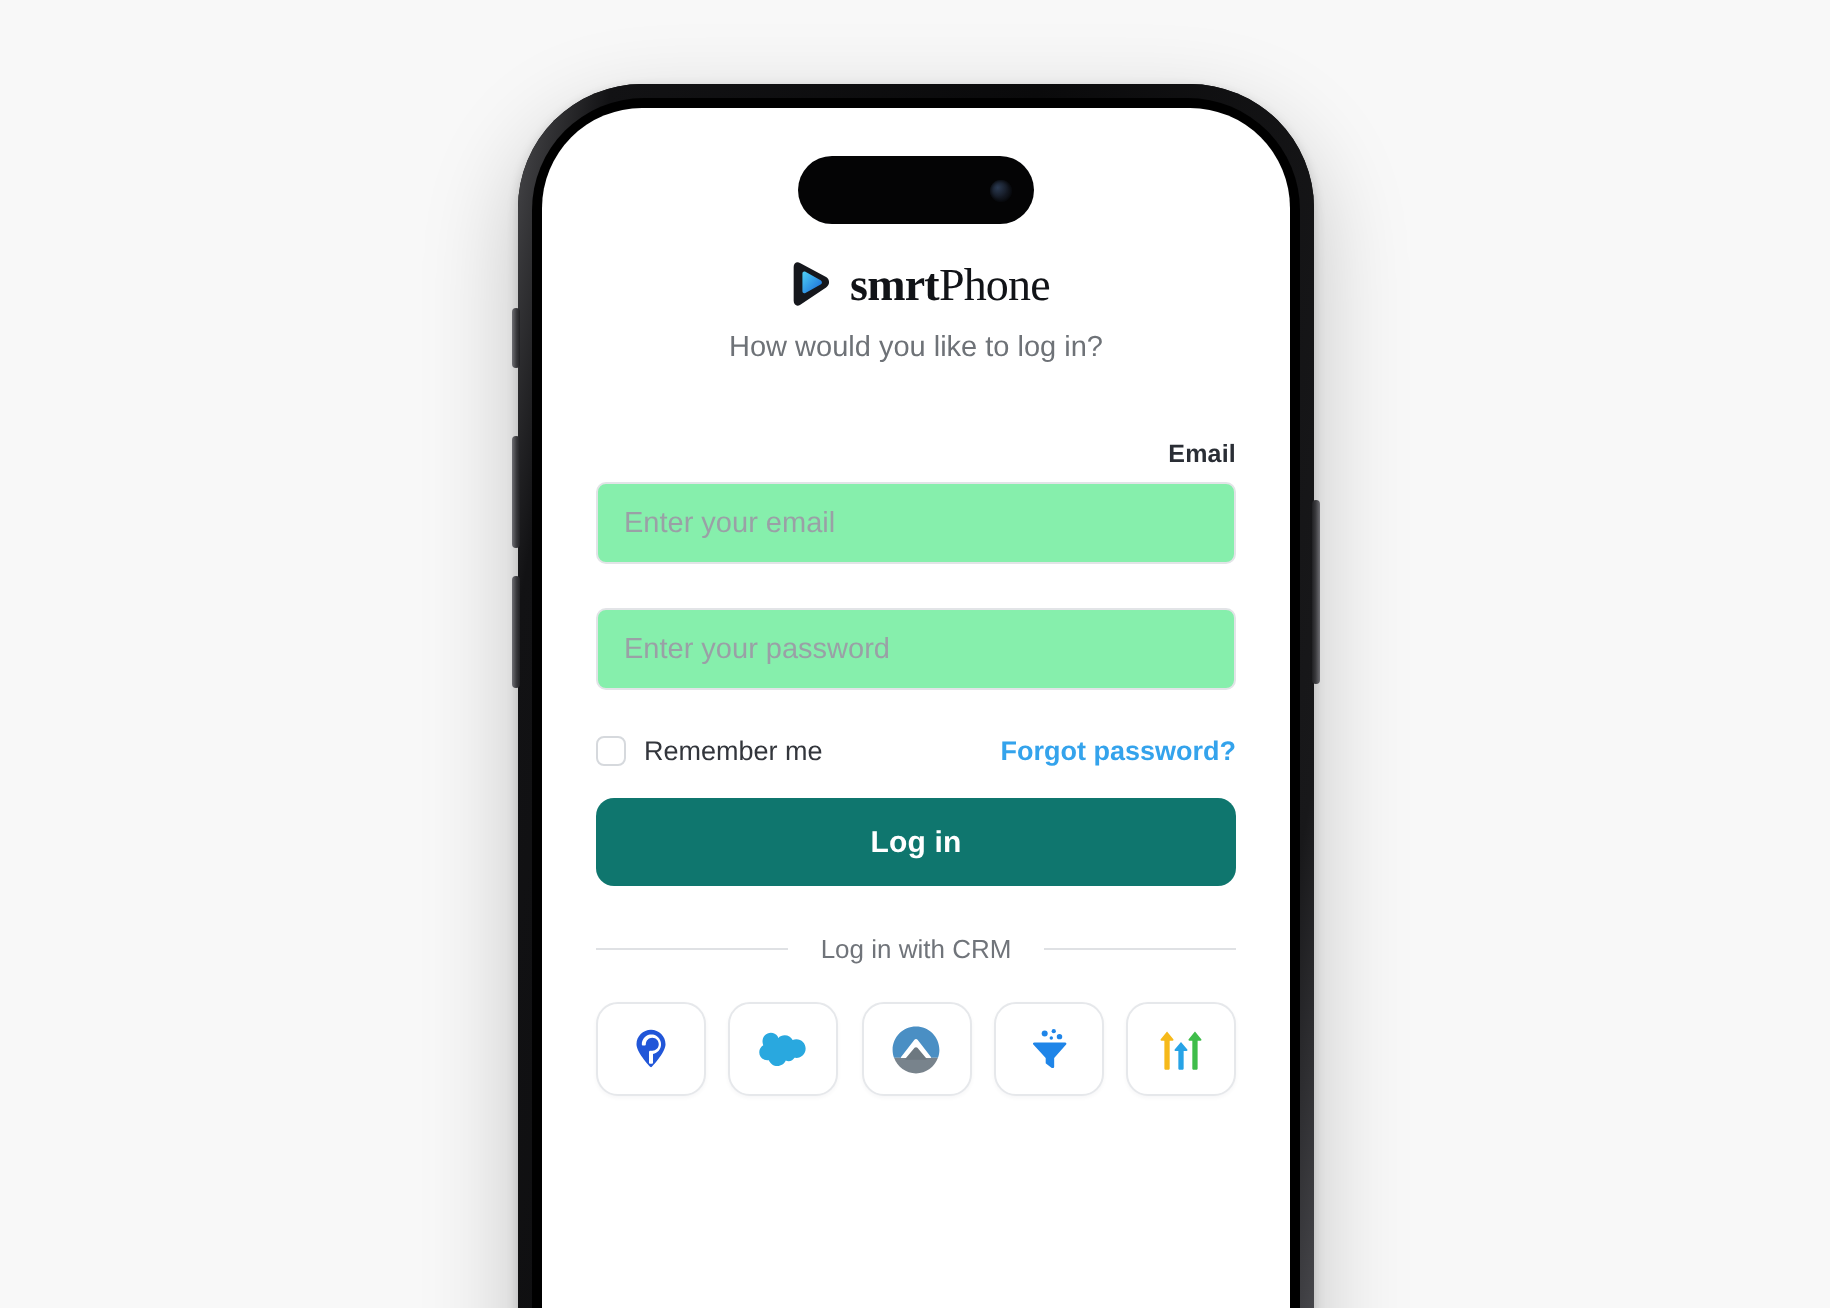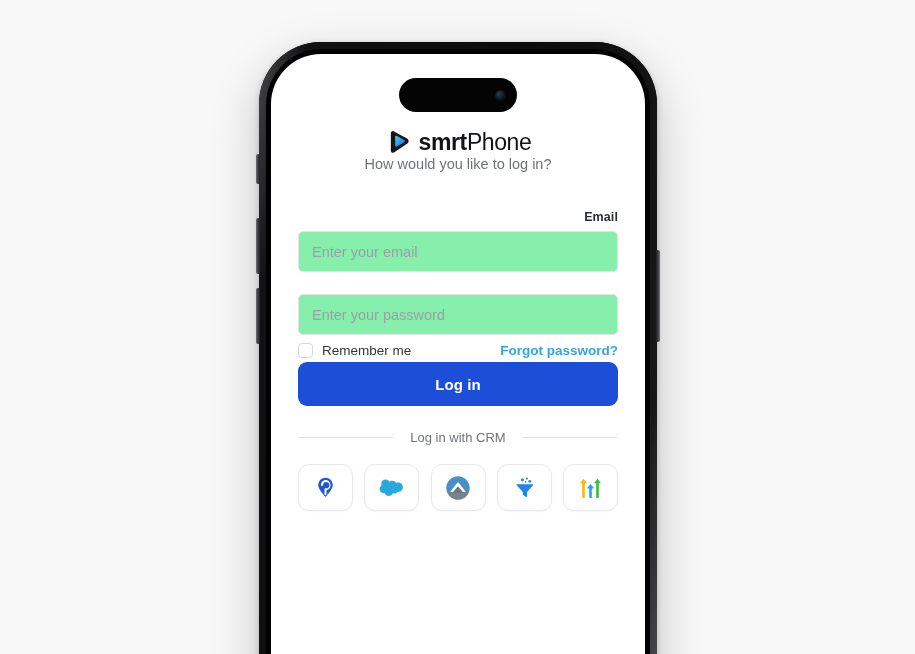--- a/index.html
+++ b/index.html
@@ -64,71 +64,71 @@
     width:11px; height:11px; border-radius:50%;
     background:radial-gradient(circle at 35% 35%, #2b3a52 0%, #12161f 55%, #07090d 100%);
     box-shadow:inset 0 0 2px #000;
   }
 
   
   .app { position:absolute; left:0; top:0; width:100%; padding:0 27px; }
 
   .logo-row {
     display:flex; align-items:center; justify-content:center;
-    gap:6px; margin-top:74px;
+    gap:6px; margin-top:74px;font-family:Liberation Serif, serif;
   }
   .logo-mark { width:28px; height:28px; flex:none; display:block; }
   .logo-text { font-size:23px; letter-spacing:-0.4px; line-height:1; white-space:nowrap; }
   .logo-text .b { font-weight:700; color:#111317; }
   .logo-text .n { font-weight:400; color:#111317; }
 
   .headline {
     margin-top:36px;
     text-align:center;
     font-size:28px; font-weight:700; letter-spacing:-0.5px;
     color:#161d2f;
   }
   .subhead {
-    text-align:center;
+    margin-top:10px; text-align:center;
     font-size:14.5px; font-weight:400; color:#6e7277;
   }
 
   .field { margin-top:22px; }
   .field.first { margin-top:38px; }
   .field-label {
     font-size:12.5px; font-weight:700; color:#2a2e35;
     margin-bottom:7px; letter-spacing:0.1px;text-align:right;
   }
   .field-input {
     width:100%; height:41px;
     border:1px solid #e2e4e7; border-radius:5px;
     background:#86efac; color:#111;
     font-family:"Liberation Sans", sans-serif;
     font-size:14.5px; padding:0 13px; outline:none;
   }
   .field-input::placeholder { color:#9aa0a6; }
 
   .row-options {
-    margin-top:8px;
+    margin-top:23px;
     display:flex; align-items:center; justify-content:space-between;text-align:right;
   }
   .remember { display:flex; align-items:center; gap:9px; }
   .checkbox {
     width:15px; height:15px; border:1.5px solid #d6d9dd;
     border-radius:4px; background:#fff; flex:none;
   }
   .remember-label { font-size:13.5px; color:#33363c; font-weight:400; }
   .forgot {
     font-size:13.5px; font-weight:700; color:#34a3ec;
     text-decoration:none; cursor:pointer;
   }
 
   .login-btn {
-    margin-top:4px; width:100%; height:44px;
-    background:#1d4ed8; border:none; border-radius:9px;
+    margin-top:16px; width:100%; height:44px;
+    background:#0f766e; border:none; border-radius:9px;
     color:#fff; font-size:15px; font-weight:700;
     font-family:"Liberation Sans", sans-serif;
     cursor:pointer; letter-spacing:0.1px;
   }
 
   .divider {
     margin-top:24px; display:flex; align-items:center; gap:16px;
   }
   .divider .line { flex:1; height:1px; background:#dfe1e4; }
   .divider .dtext { font-size:13px; color:#70747a; white-space:nowrap; }

